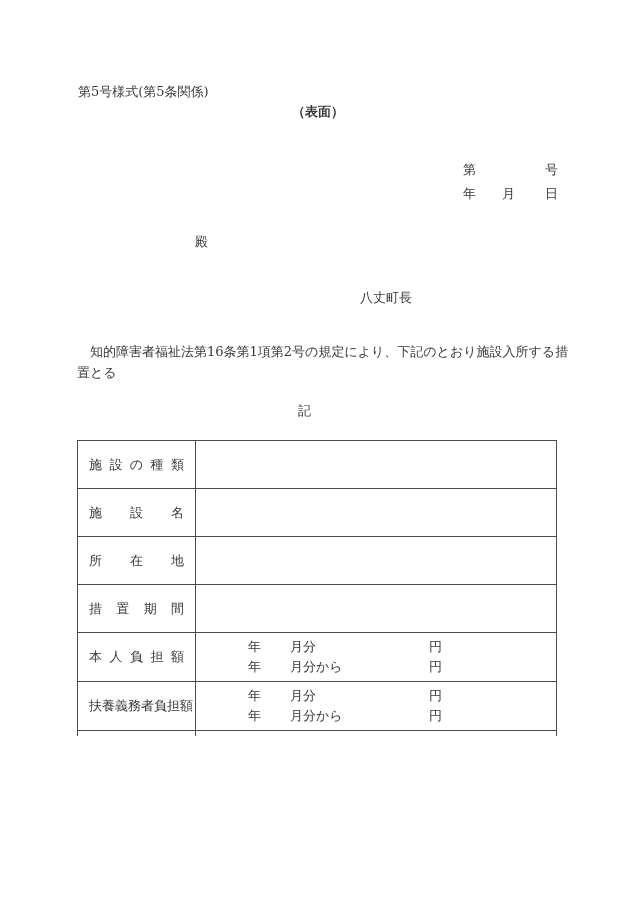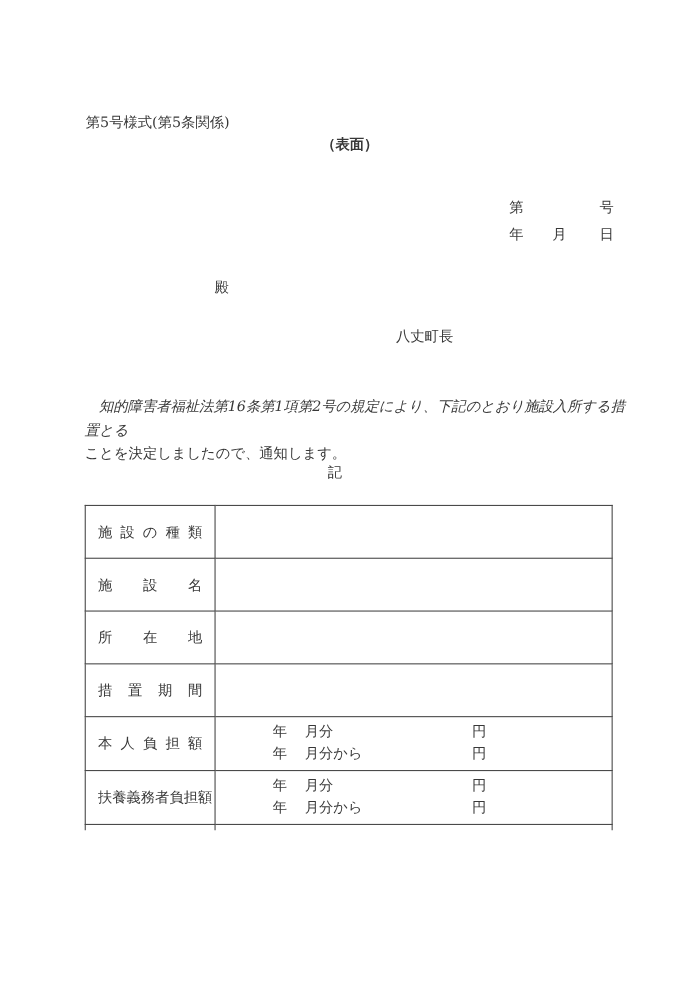--- a/index.html
+++ b/index.html
@@ -8,40 +8,39 @@
     font-family: "DejaVu Serif", "Liberation Serif", serif;
     color: #383838;
   }
   .page {
     position: relative;
     width: 630px;
     height: 736px;
     background: #ffffff;
     overflow: hidden;
     font-size: 13px;
-    margin-top: 19px;
   }
   .abs { position: absolute; white-space: nowrap; }
 
   .form-no        { left: 78px;  top: 83px; }
   .side-label     { left: 292px; top: 103px; font-weight: bold; }
   .doc-title      { left: 217px; top: 119px; font-size: 15px; letter-spacing: 11px; }
 
   .num-line       { left: 0; top: 161px; width: 630px; height: 16px; }
   .date-line      { left: 0; top: 185px; width: 630px; height: 16px; }
   .num-line span, .date-line span { position: absolute; top: 0; }
   .pos-a { left: 463px; }
   .pos-b { left: 502px; }
   .pos-c { left: 545px; }
 
   .addressee      { left: 195px; top: 233px; }
-  .sender         { left: 360px; top: 278px; }
+  .sender         { left: 360px; top: 289px; }
 
   .body-par       { left: 77px;  top: 341px; width: 500px; line-height: 21px; white-space: normal; }
-  .body-par .line1 { text-indent: 13px; font-style: italic; }
+  .body-par .line1 { text-indent: 13px; }
 
   .record-marker  { left: 298px; top: 402px; }
 
   .doc-table {
     position: absolute;
     left: 77px; top: 440px;
     width: 479px;
     border-collapse: collapse;
     table-layout: fixed;
     font-size: 13px;
@@ -66,21 +65,21 @@
     justify-content: center;
     height: 48px;
   }
   .money-line {
     position: relative;
     height: 20px;
     line-height: 20px;
   }
   .money-line span { position: absolute; top: 0; }
   .m-year  { left: 52px; }
-  .m-month { left: 81px; }
+  .m-month { left: 94px; }
   .m-yen   { left: 233px; }
 </style>
 </head>
 <body>
 
 <div class="page">
 
   <div class="abs form-no">第5号様式(第5条関係)</div>
 
   <div class="abs side-label">（表面）</div>
@@ -96,21 +95,20 @@
     <span class="pos-b">月</span>
     <span class="pos-c">日</span>
   </div>
 
   <div class="abs addressee">殿</div>
 
   <div class="abs sender">八丈町長</div>
 
   <div class="abs body-par">
     <div class="line1">知的障害者福祉法第16条第1項第2号の規定により、下記のとおり施設入所する措置とる</div>
-    <div class="line2">ことを決定しましたので、通知します。</div>
   </div>
 
   <div class="abs record-marker">記</div>
 
   <table class="doc-table">
     <colgroup>
         <col class="c1">
         <col class="c2">
       </colgroup>
     <tbody>

